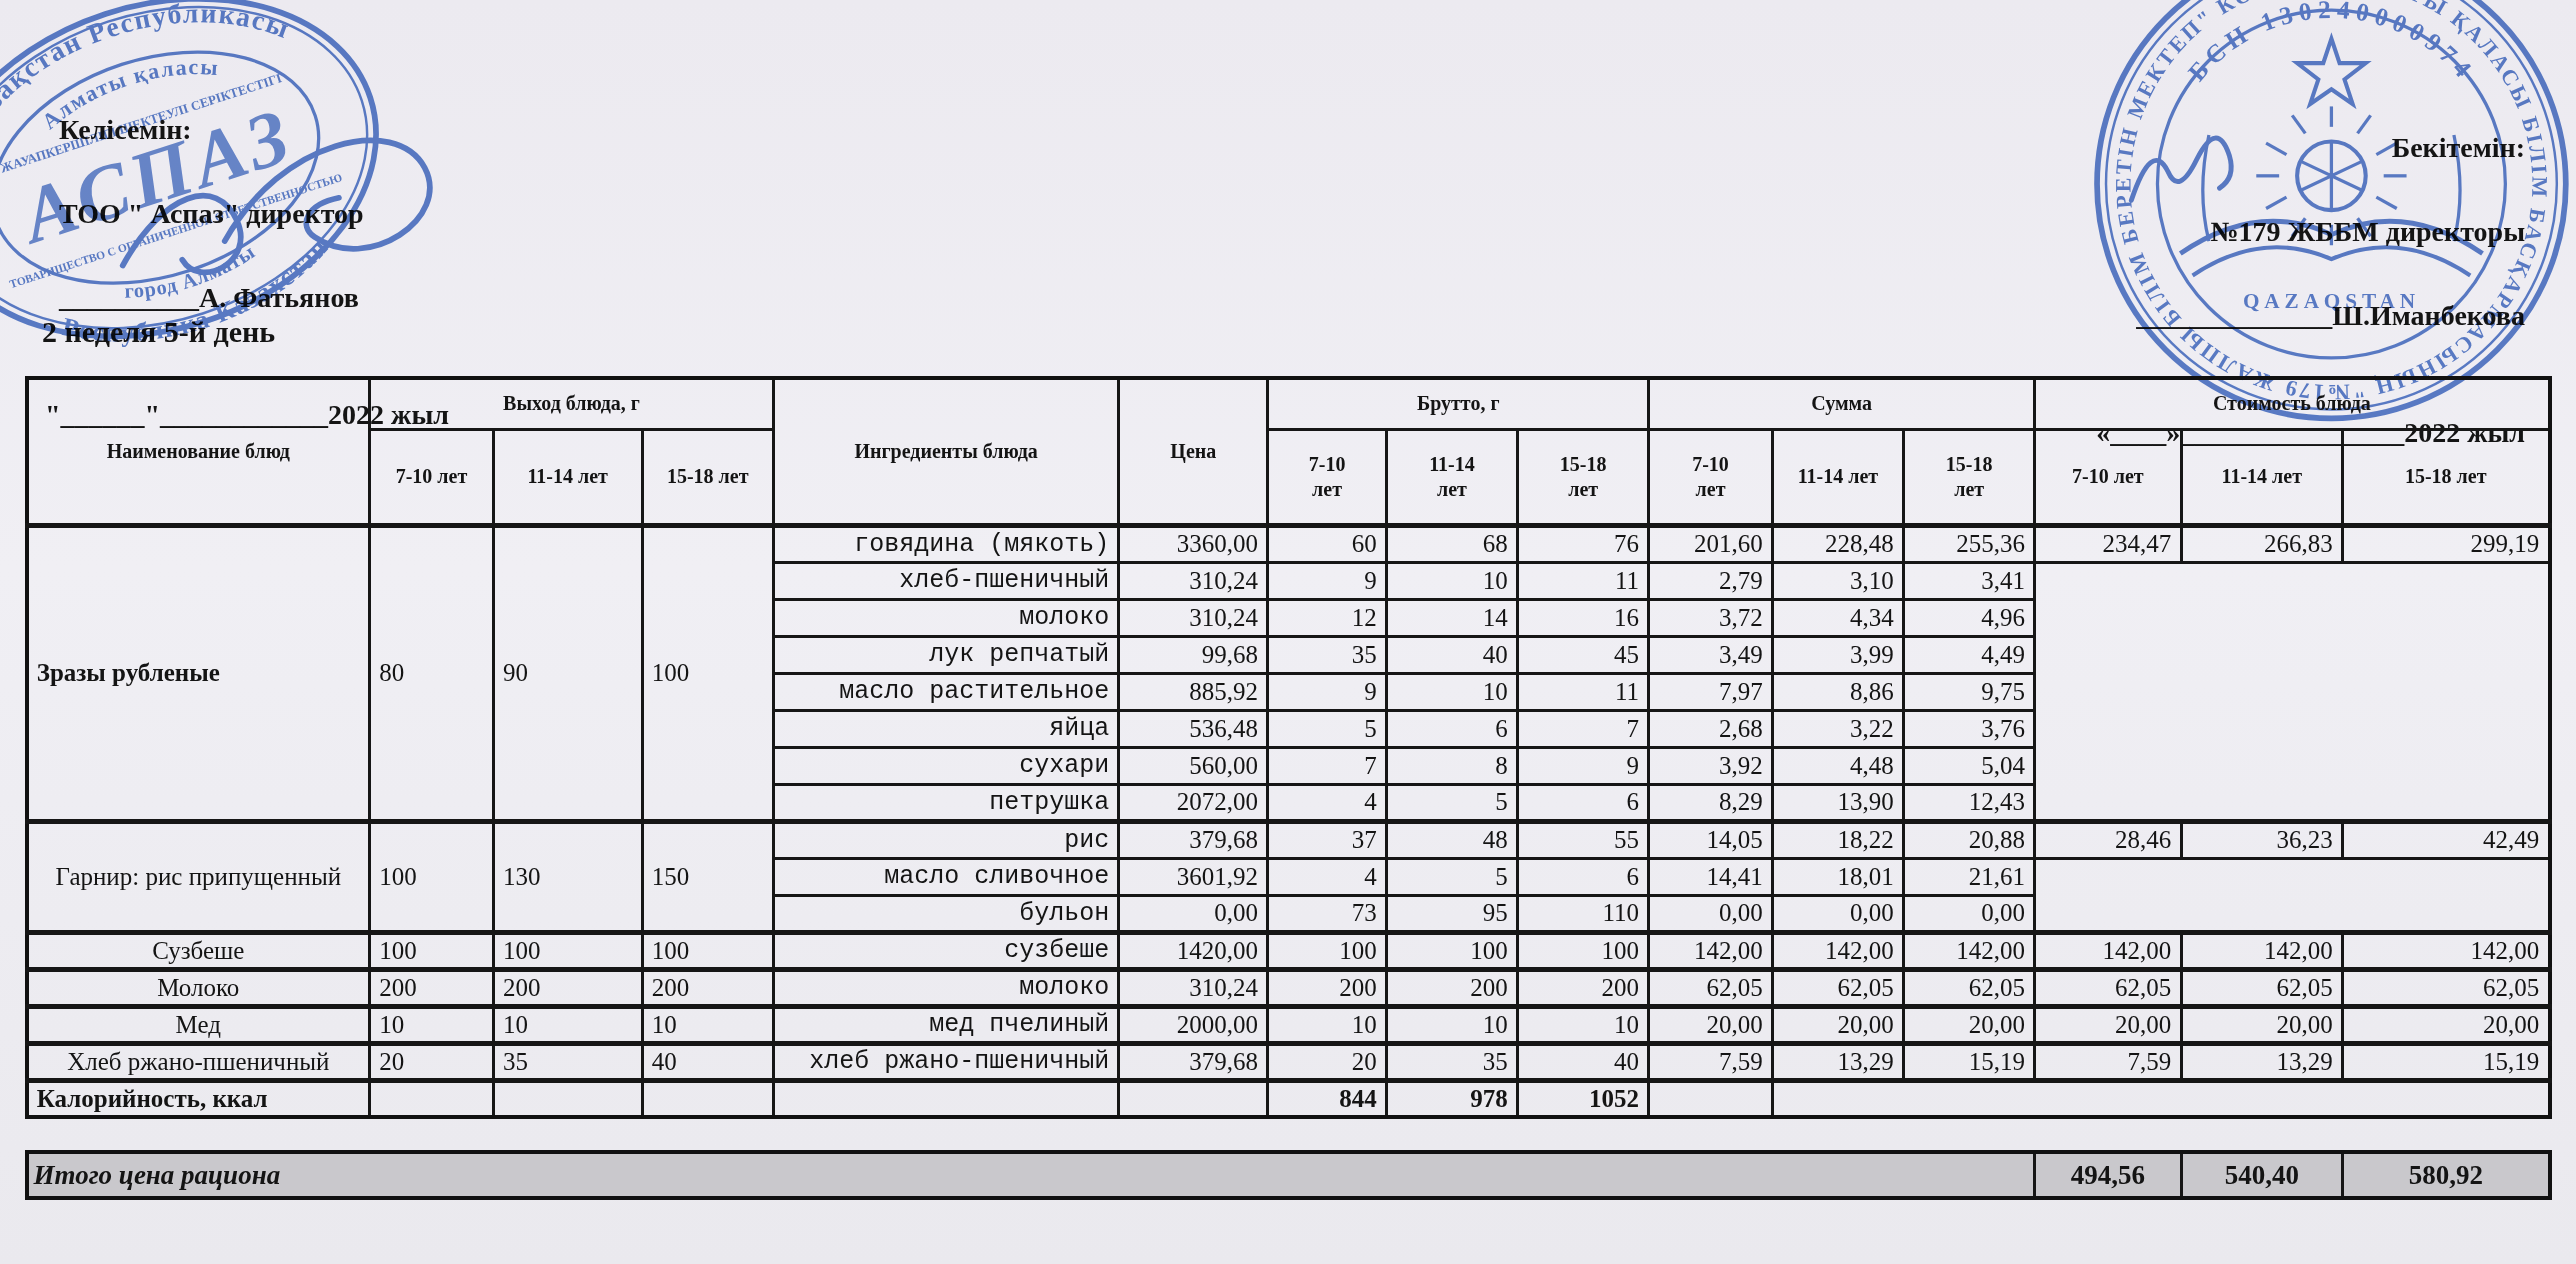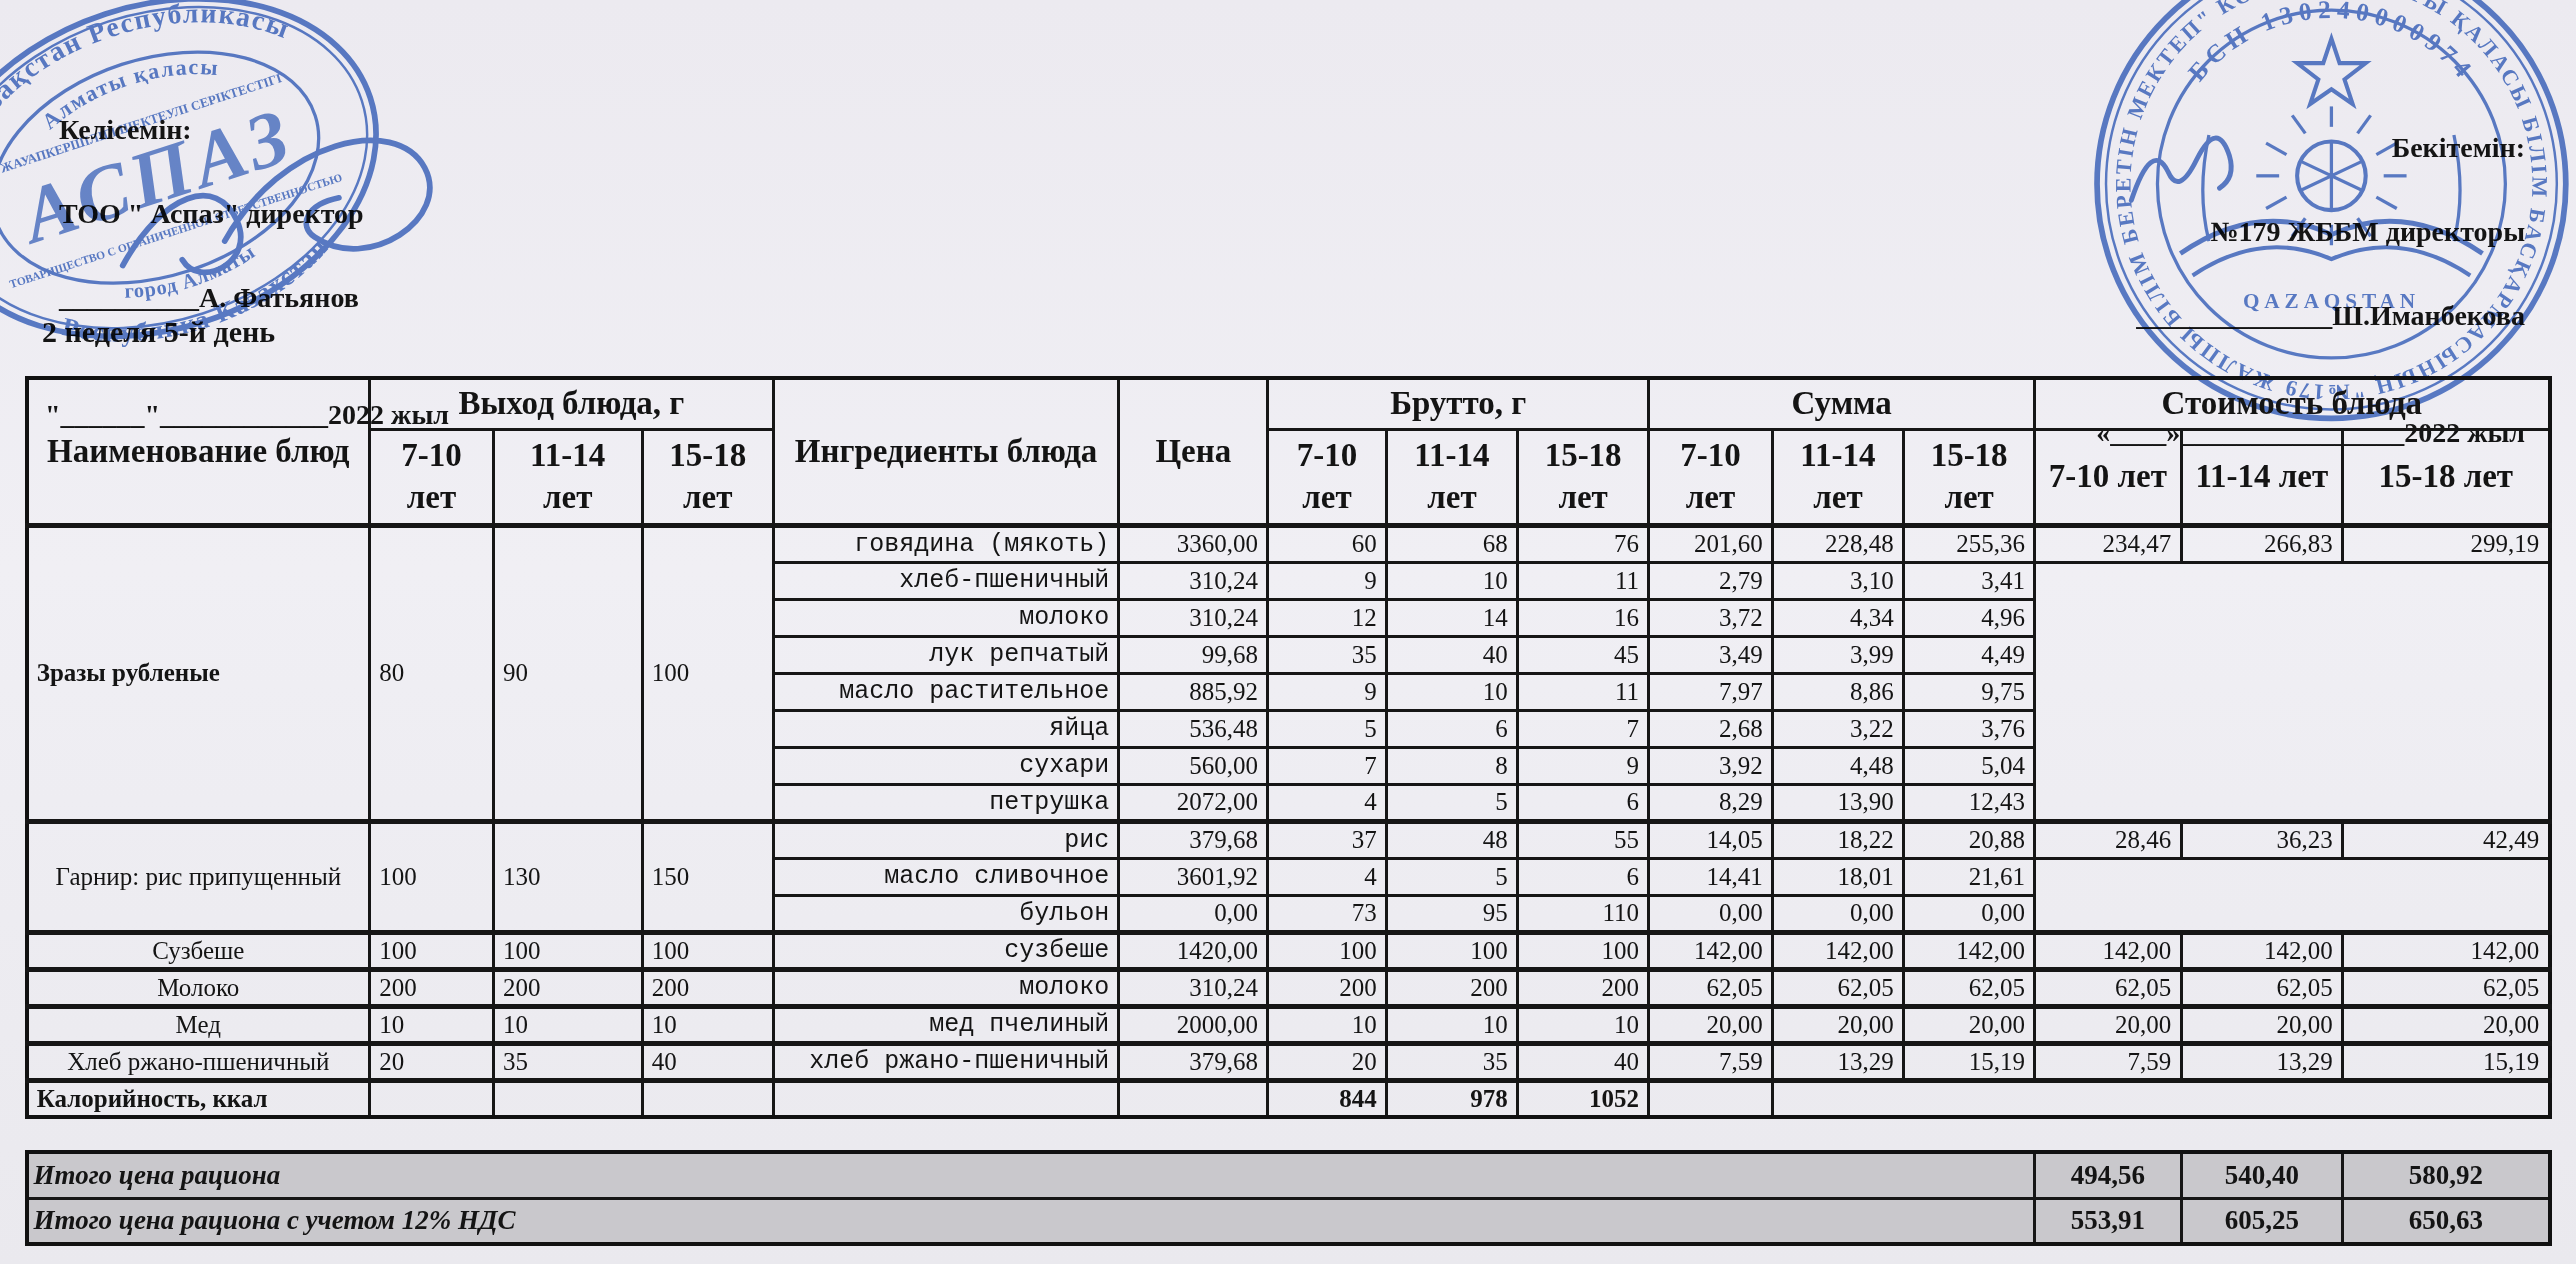--- a/index.html
+++ b/index.html
@@ -28,21 +28,21 @@
     font-size:25px;
   }
   .menu th,.menu td{
     border:3.3px solid #161616;
     padding:0.8px 8.2px;
     vertical-align:middle;
     overflow:hidden;
   }
   .menu{border:4.9px solid #111;}
   .menu thead th{
-    font-weight:bold;text-align:center;white-space:pre-line;font-size:33px;line-height:1.25;
+    font-weight:bold;text-align:center;white-space:pre-line;font-size:20px;line-height:1.25;
   }
   .menu thead tr.h1{height:51px;}
   .menu thead tr.h2{height:96px;}
   .menu tbody tr{height:37px;}
   .menu td.dish{text-align:left;font-weight:bold;}
   .menu td.dishn{text-align:center;}
   .menu td.ing{text-align:right;font-family:Liberation Mono, monospace;}
   .menu td.num{text-align:right;}
   .menu td.ctr{}
   .menu td.kcal{text-align:right;font-weight:bold;}
@@ -411,21 +411,15 @@
       <col style="width:6.4%">
       <col style="width:8.2%">
   </colgroup>
   <tbody>
       <tr>
         <td class="tlabel">Итого цена рациона</td>
         <td class="tval">494,56</td>
         <td class="tval">540,40</td>
         <td class="tval">580,92</td>
       </tr>
-      <tr>
-        <td class="tlabel">Итого цена рациона с учетом 12% НДС</td>
-        <td class="tval">553,91</td>
-        <td class="tval">605,25</td>
-        <td class="tval">650,63</td>
-      </tr>
     </tbody>
 </table>
 
 
 </body></html>

